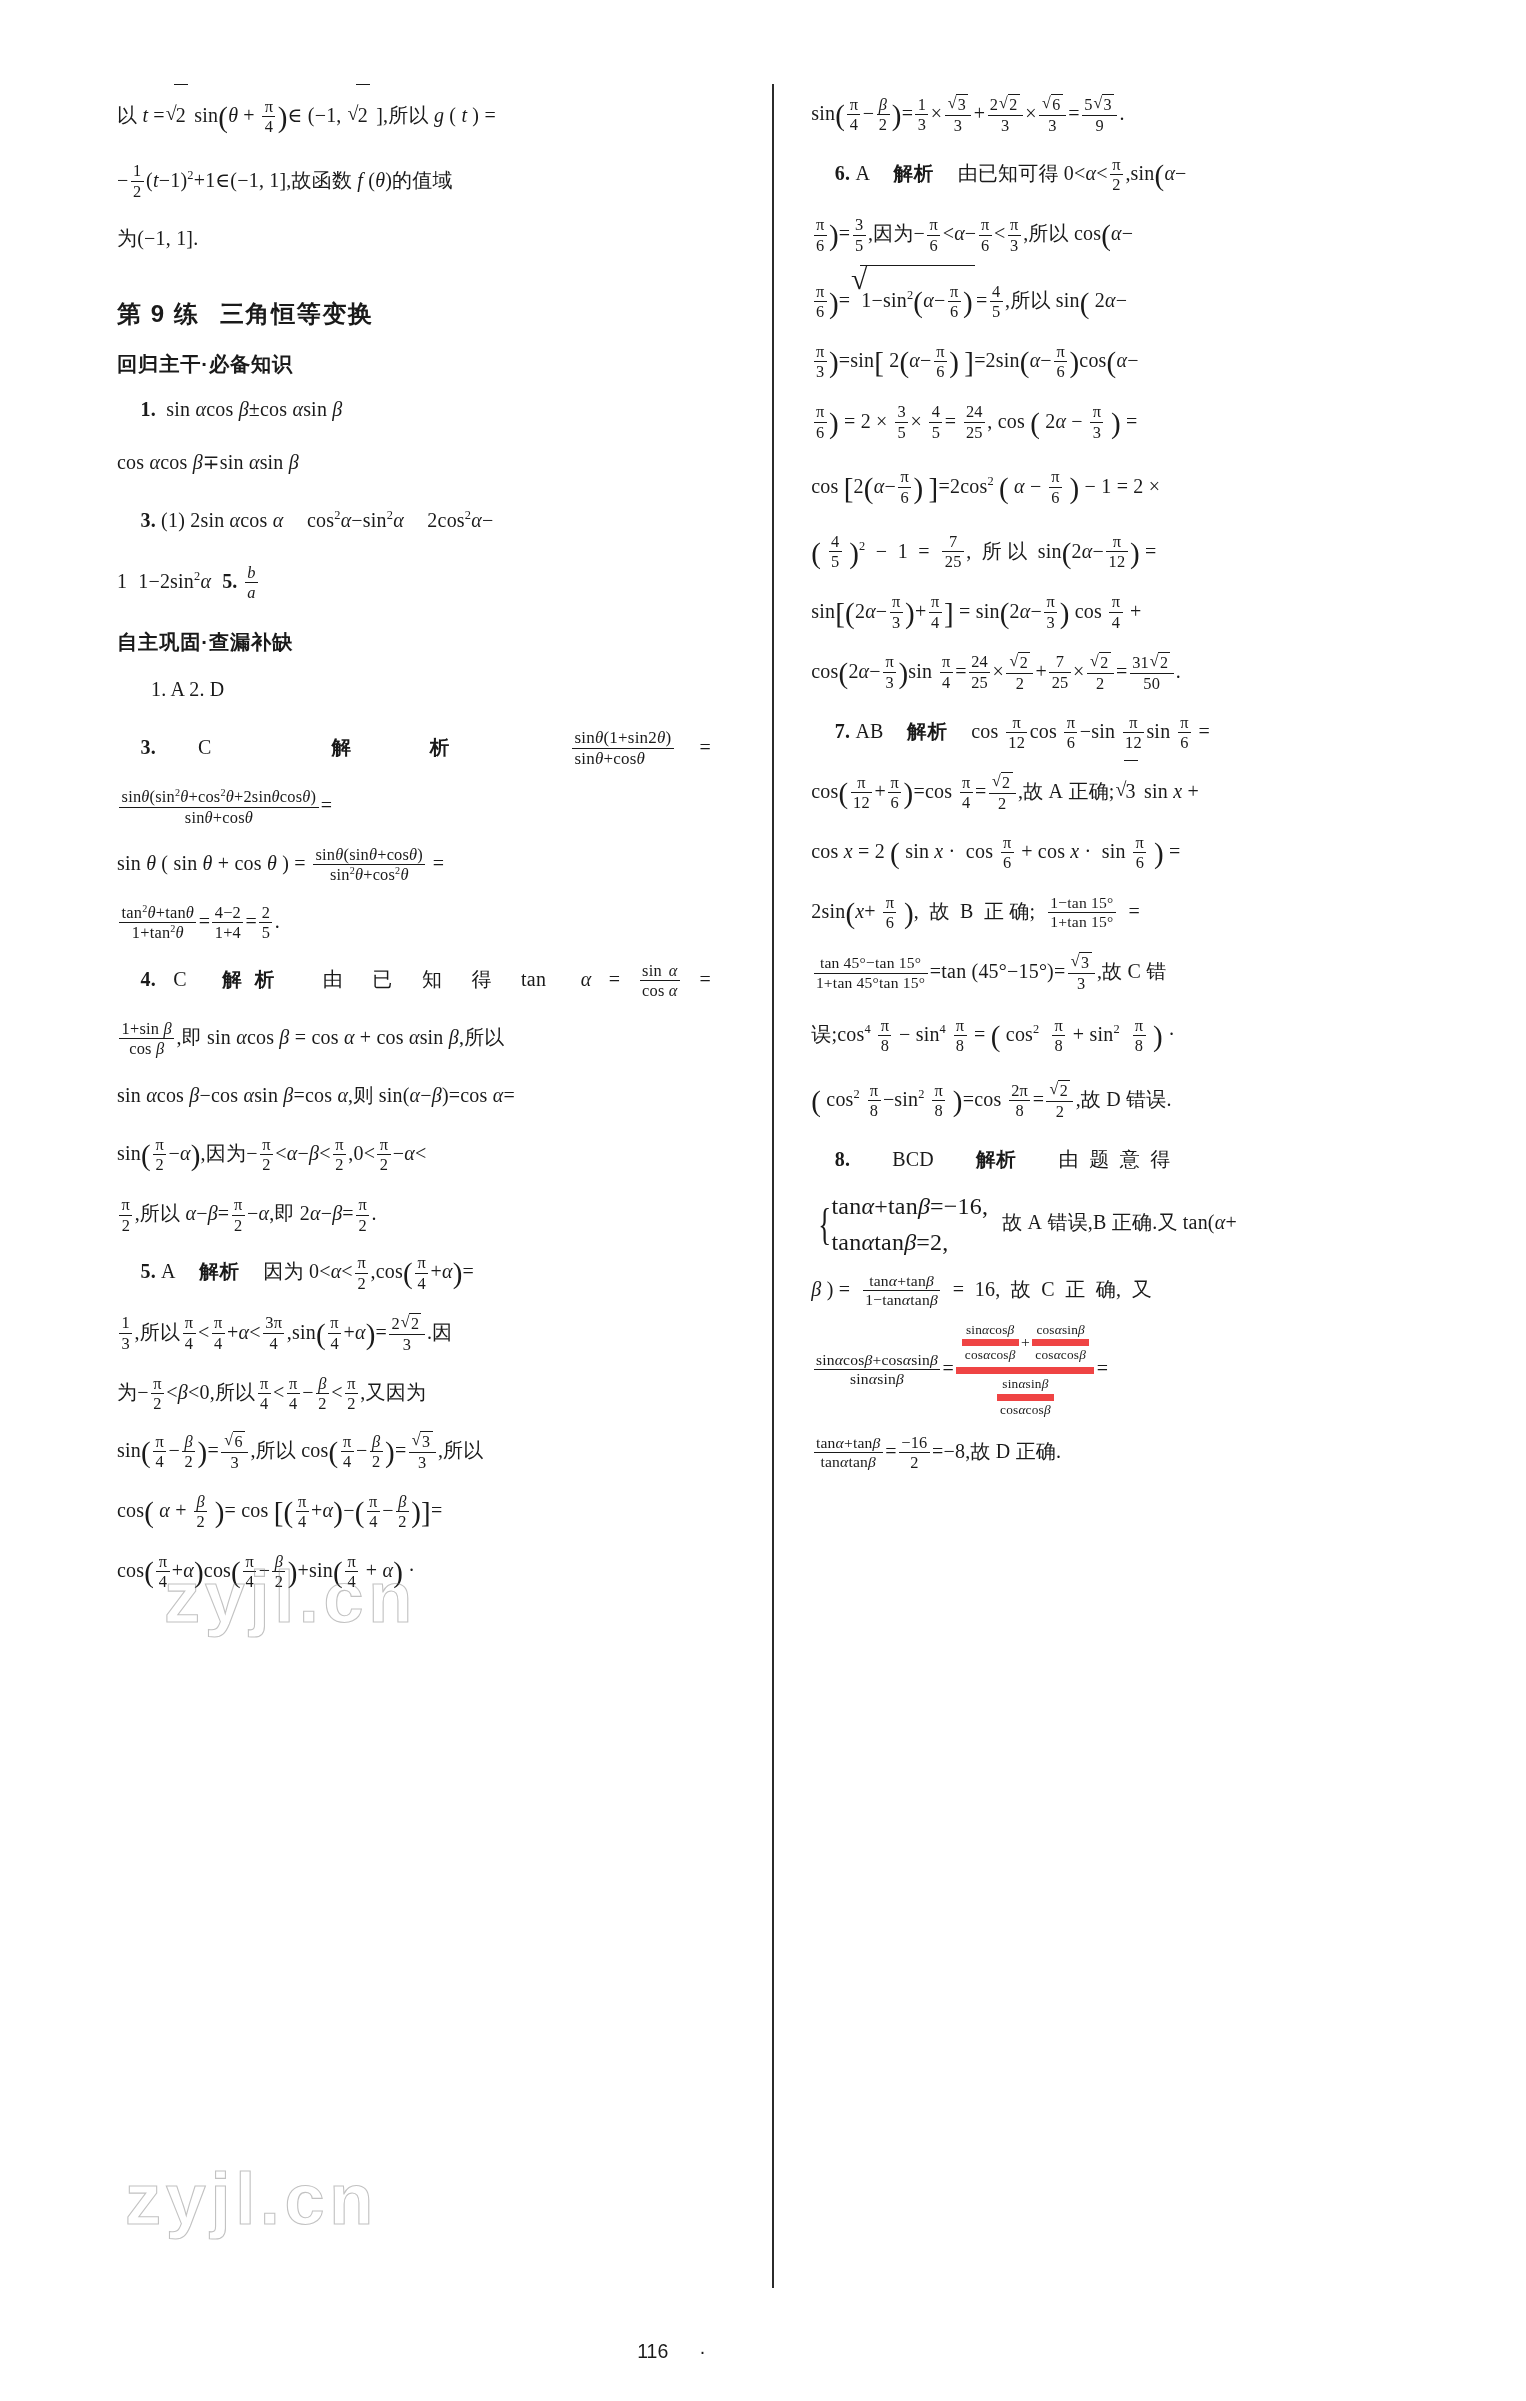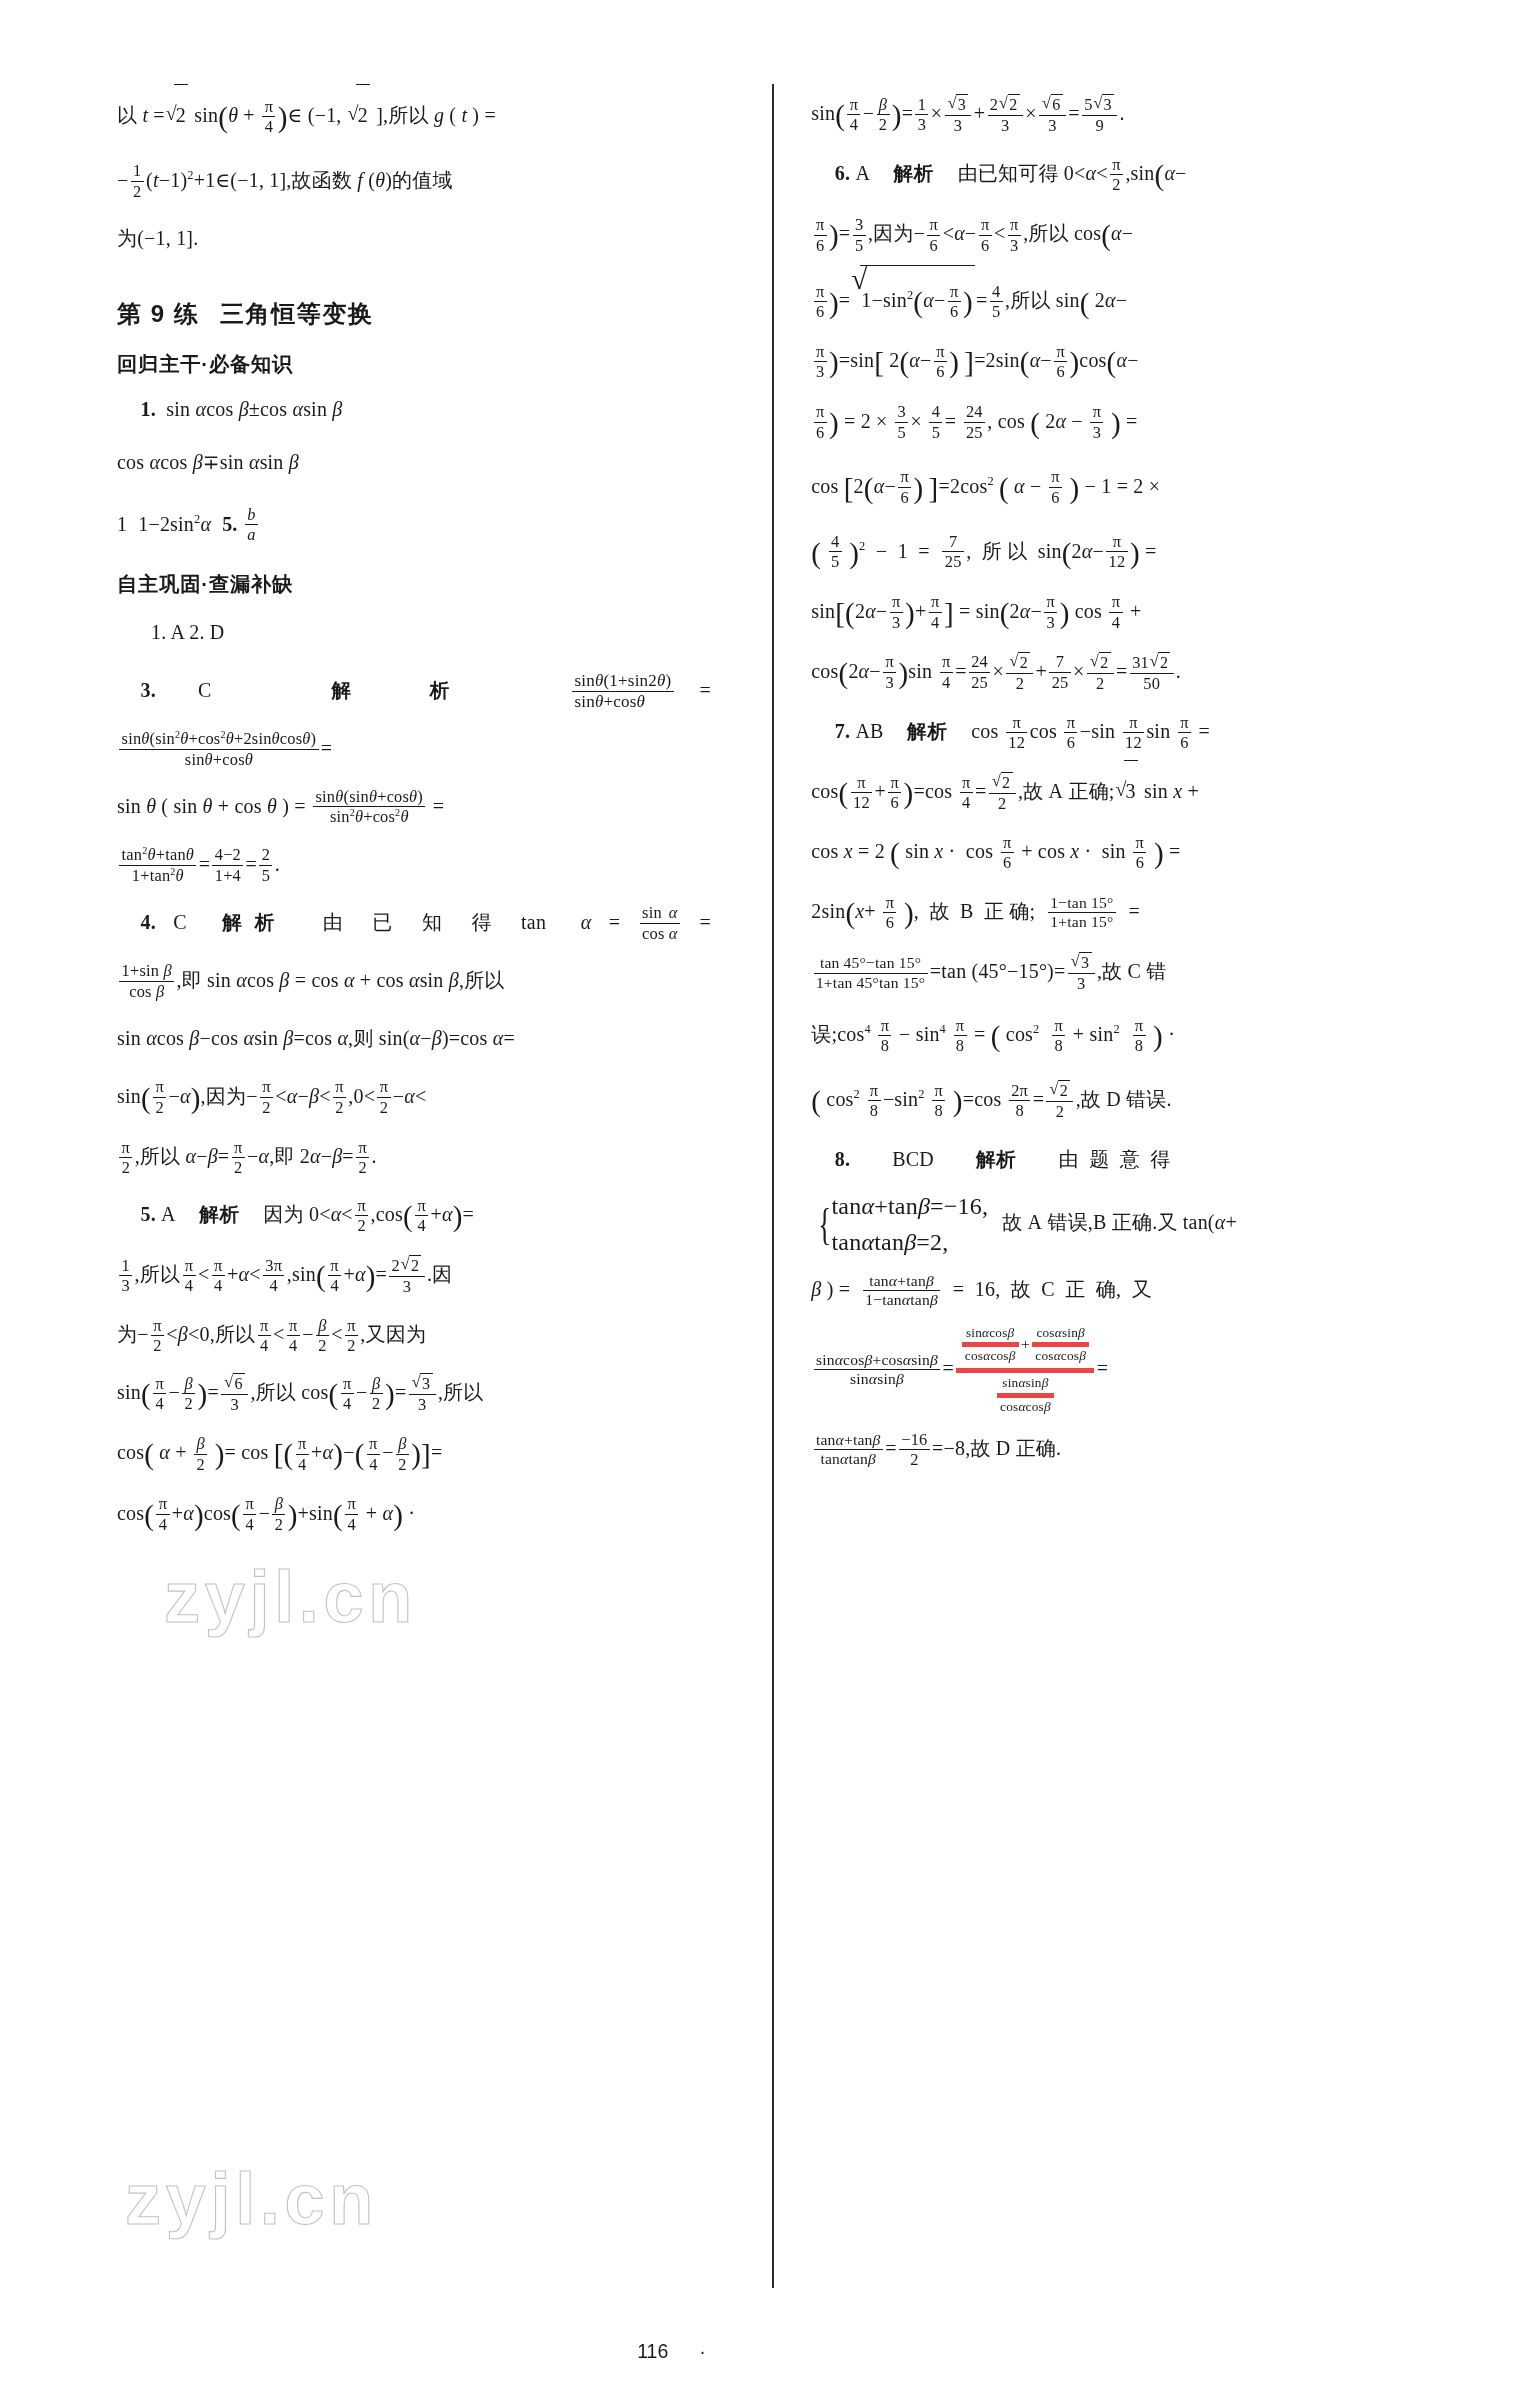--- a/index.html
+++ b/index.html
@@ -142,21 +142,21 @@
   }
 
   .nested-frac {
     display: inline-block;
     vertical-align: middle;
     text-align: center;
     font-size: 15.6px;
     line-height: 1.2;
     margin: 0 2.3px;
   }
-  .nested-frac .n { display: block; border-bottom: 5px solid #ef4444; padding: 1.6px 3.1px; }
+  .nested-frac .n { display: block; border-bottom: 7px solid #ef4444; padding: 1.6px 3.1px; }
   .nested-frac .d { display: block; padding: 1.6px 3.1px; }
 
   .pagenum {
     position: absolute;
     bottom: 38px;
     left: 0;
     width: 1374px;
     text-align: center;
     font-family: "Liberation Sans", "DejaVu Sans", sans-serif;
     font-size: 19.5px;
@@ -201,20 +201,23 @@
         <span class="num">第 9 练</span><span>三角恒等变换</span>
       </div>
 
       <div class="sub-head">回归主干·必备知识</div>
 
       <div class="line" style="line-height:53px">
         <span class="gap-m"></span><span class="bold">1.</span>&nbsp;&nbsp;sin&nbsp;<span class="it">α</span>cos&nbsp;<span class="it">β</span>±cos&nbsp;<span class="it">α</span>sin&nbsp;<span class="it">β</span>
       </div>
       <div class="line" style="line-height:53px">
         cos&nbsp;<span class="it">α</span>cos&nbsp;<span class="it">β</span>∓sin&nbsp;<span class="it">α</span>sin&nbsp;<span class="it">β</span>
+      </div>
+      <div class="line" style="line-height:53px">
+        <span class="gap-m"></span><span class="bold">3.</span>&nbsp;(1)&nbsp;2sin&nbsp;<span class="it">α</span>cos&nbsp;<span class="it">α</span><span class="gap-m"></span>cos<sup class="exp">2</sup><span class="it">α</span>−sin<sup class="exp">2</sup><span class="it">α</span><span class="gap-m"></span>2cos<sup class="exp">2</sup><span class="it">α</span>−
       </div>
       <div class="line" style="line-height:61px">
         1<span class="gap-s"></span>1−2sin<sup class="exp">2</sup><span class="it">α</span><span class="gap-s"></span><span class="bold">5.</span>&nbsp;<span class="frac"><span class="n"><span class="it">b</span></span><span class="d"><span class="it">a</span></span></span>
       </div>
 
       <div class="sub-head" style="margin-top:15.6px">自主巩固·查漏补缺</div>
 
       <div class="line" style="text-indent:34px">1. A   2. D</div>
 
       <div class="line just">

